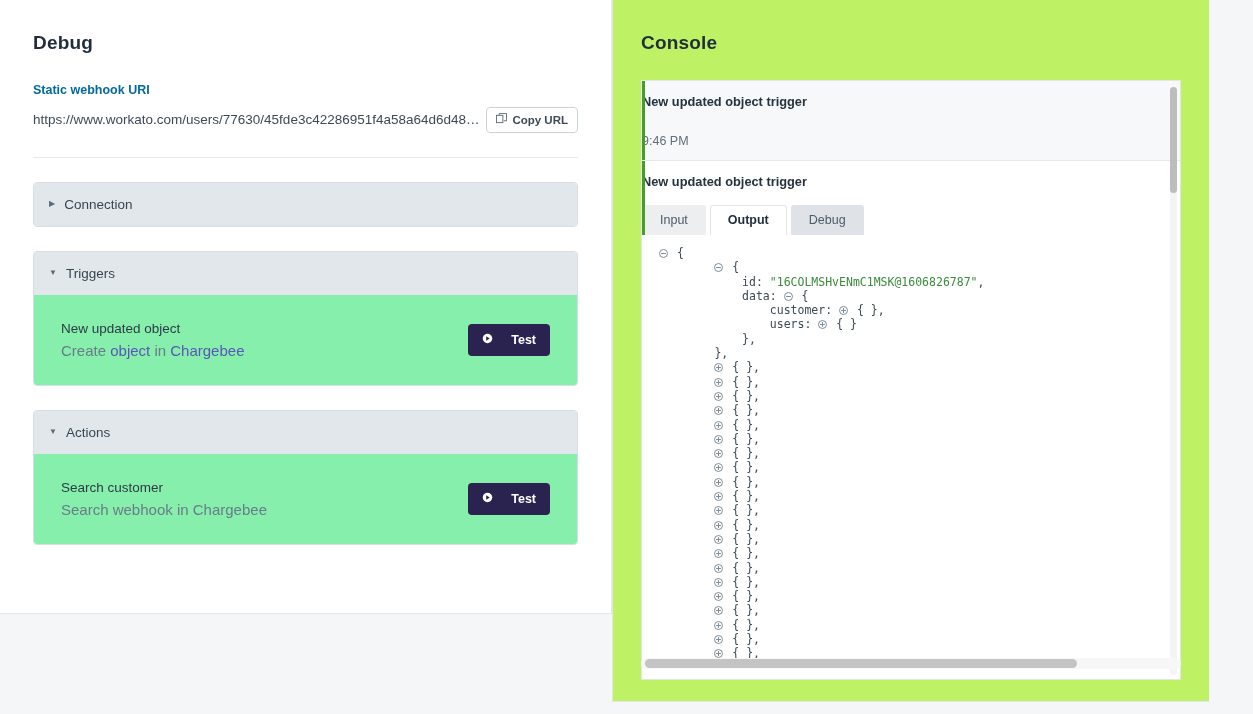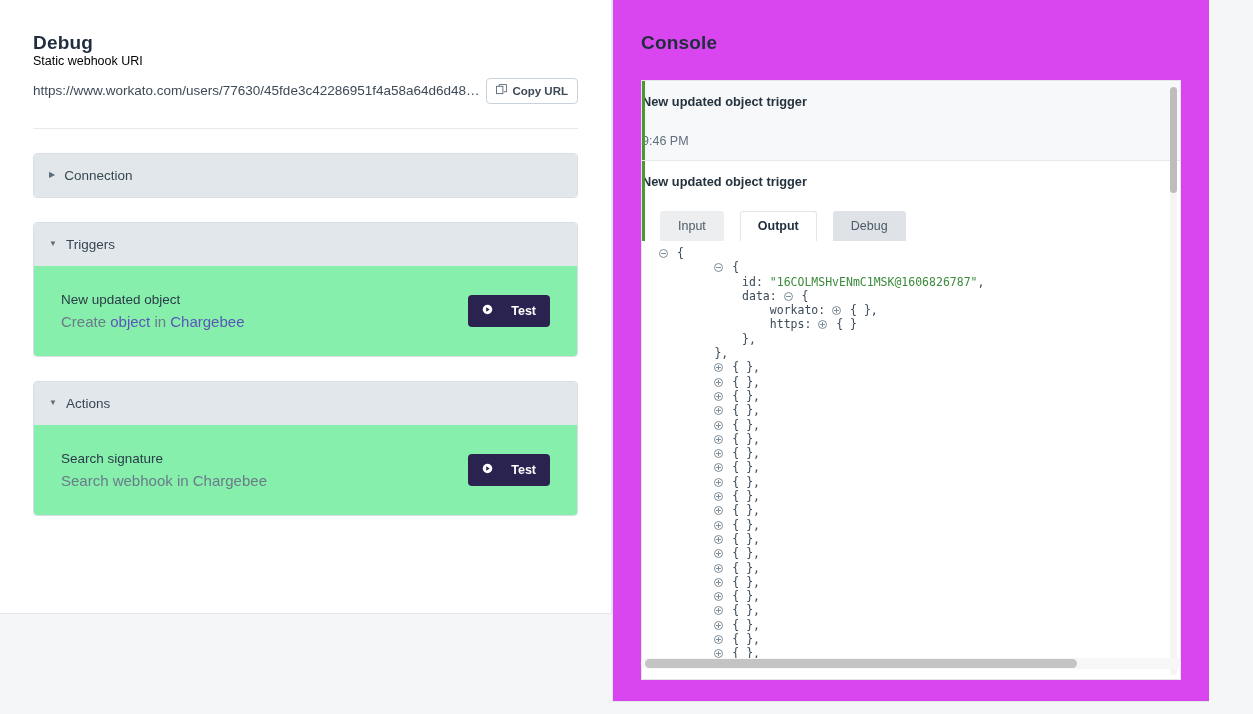--- a/index.html
+++ b/index.html
@@ -19,21 +19,22 @@
     border-right: 1px solid #e3e6ea;
     border-bottom: 1px solid #e3e6ea;
     padding: 0 33px;
     position: relative;
   }
   .panel-title {
     font-size: 19px; font-weight: bold; color: #1f2d3d;
     margin: 0; padding-top: 32px; letter-spacing: .2px;
   }
   .field-label {
-    font-size: 12.5px; font-weight: normal; color: #000000;
+    font-size: 12.5px; font-weight: bold; color: #0369a1;
+    margin-top: 29px;
   }
   .uri-row {
     display: flex; align-items: center; justify-content: space-between;
     margin-top: 10px;
   }
   .uri-text {
     font-size: 13.5px; color: #3c4a57;
     white-space: nowrap; overflow: hidden; text-overflow: ellipsis;
     max-width: 470px;
   }
@@ -75,21 +76,21 @@
     font-size: 12.5px; font-weight: bold;
     padding: 9px 14px; cursor: pointer;
     font-family: "Liberation Sans", sans-serif;
     margin-left: 34px;
   }
   .play-icon { font-size: 10px; line-height: 1; }
 
   
   .console-panel {
     width: 613px; height: 702px;
-    background: #d946ef;
+    background: #bef264;
     border-left: 1px solid #e3e6ea;
     border-bottom: 1px solid #e3e6ea;
     padding: 0 28px;
     position: relative;
   }
   .console-box {
     margin-top: 26px;
     width: 540px; height: 600px;
     position: relative;
     border: 1px solid #e2e5e9;
@@ -99,21 +100,21 @@
   .log-entry { position: relative; background: #ffffff; }
   .log-entry.shaded { background: #f7f8fa; border-bottom: 1px solid #e5e8ec; }
   .log-entry::before {
     content: ""; position: absolute; left: 0; top: 0; bottom: 0;
     width: 3px; background: #4a9b2f;
   }
   .log-inner { padding: 13px 0 12px 0; }
   .log-title { font-size: 12.8px; font-weight: bold; color: #25333f; }
   .log-time { font-size: 12.5px; color: #5f6f7c; margin-top: 25px; }
 
-  .tabs { display: flex; gap: 16px; margin-top: 10px; padding-left: 18px; }
+  .tabs { display: flex; gap: 4px; margin-top: 4px; }
   .tab {
     font-size: 12.5px; color: #4b5a66;
     padding: 8px 18px;
     border-radius: 3px 3px 0 0;
     cursor: pointer;
     background: #eceef0;
   }
   .tab.mid { background: #dfe3e7; }
   .tab.active {
     background: #ffffff; color: #1f2d3d; font-weight: bold;
@@ -219,21 +220,21 @@
     </div>
 
     <div class="section">
       <div class="section-header">
         <span class="caret">▼</span>
         <span>Actions</span>
       </div>
       <div class="section-body">
         <div class="item-row">
           <div>
-            <div class="item-title">Search signature</div>
+            <div class="item-title">Search customer</div>
             <div class="item-sub">Search webhook in Chargebee</div>
           </div>
           <button class="test-btn">
             <span class="play-icon">
               <svg width="11" height="11" viewBox="0 0 12 12">
                   <circle cx="6" cy="6" r="5.2" fill="#fff"></circle>
                   <path d="M4.6 3.6 L8.4 6 L4.6 8.4 Z" fill="#2a2350"></path>
                 </svg>
             </span>
             <span>Test</span>
@@ -264,22 +265,22 @@
           <div class="tab active">Output</div>
           <div class="tab mid">Debug</div>
         </div>
       </div>
 
       <div class="json-view" id="json-view">
           <div class="jl"><span></span><span class="tog"></span> <span>{</span></div>
           <div class="jl"><span>        </span><span class="tog"></span> <span>{</span></div>
           <div class="jl"><span>            </span><span>id: </span><span class="tok-str">"16COLMSHvENmC1MSK@1606826787"</span><span>,</span></div>
           <div class="jl"><span>            </span><span>data: </span><span class="tog"></span> <span>{</span></div>
-          <div class="jl"><span>                </span><span>workato: </span><span class="tog plus"></span> <span>{ },</span></div>
-          <div class="jl"><span>                </span><span>https: </span><span class="tog plus"></span> <span>{ }</span></div>
+          <div class="jl"><span>                </span><span>customer: </span><span class="tog plus"></span> <span>{ },</span></div>
+          <div class="jl"><span>                </span><span>users: </span><span class="tog plus"></span> <span>{ }</span></div>
           <div class="jl"><span>            </span><span>},</span></div>
           <div class="jl"><span>        </span><span>},</span></div>
           <div class="jl"><span>        </span><span class="tog plus"></span> <span>{ },</span></div>
           <div class="jl"><span>        </span><span class="tog plus"></span> <span>{ },</span></div>
           <div class="jl"><span>        </span><span class="tog plus"></span> <span>{ },</span></div>
           <div class="jl"><span>        </span><span class="tog plus"></span> <span>{ },</span></div>
           <div class="jl"><span>        </span><span class="tog plus"></span> <span>{ },</span></div>
           <div class="jl"><span>        </span><span class="tog plus"></span> <span>{ },</span></div>
           <div class="jl"><span>        </span><span class="tog plus"></span> <span>{ },</span></div>
           <div class="jl"><span>        </span><span class="tog plus"></span> <span>{ },</span></div>

